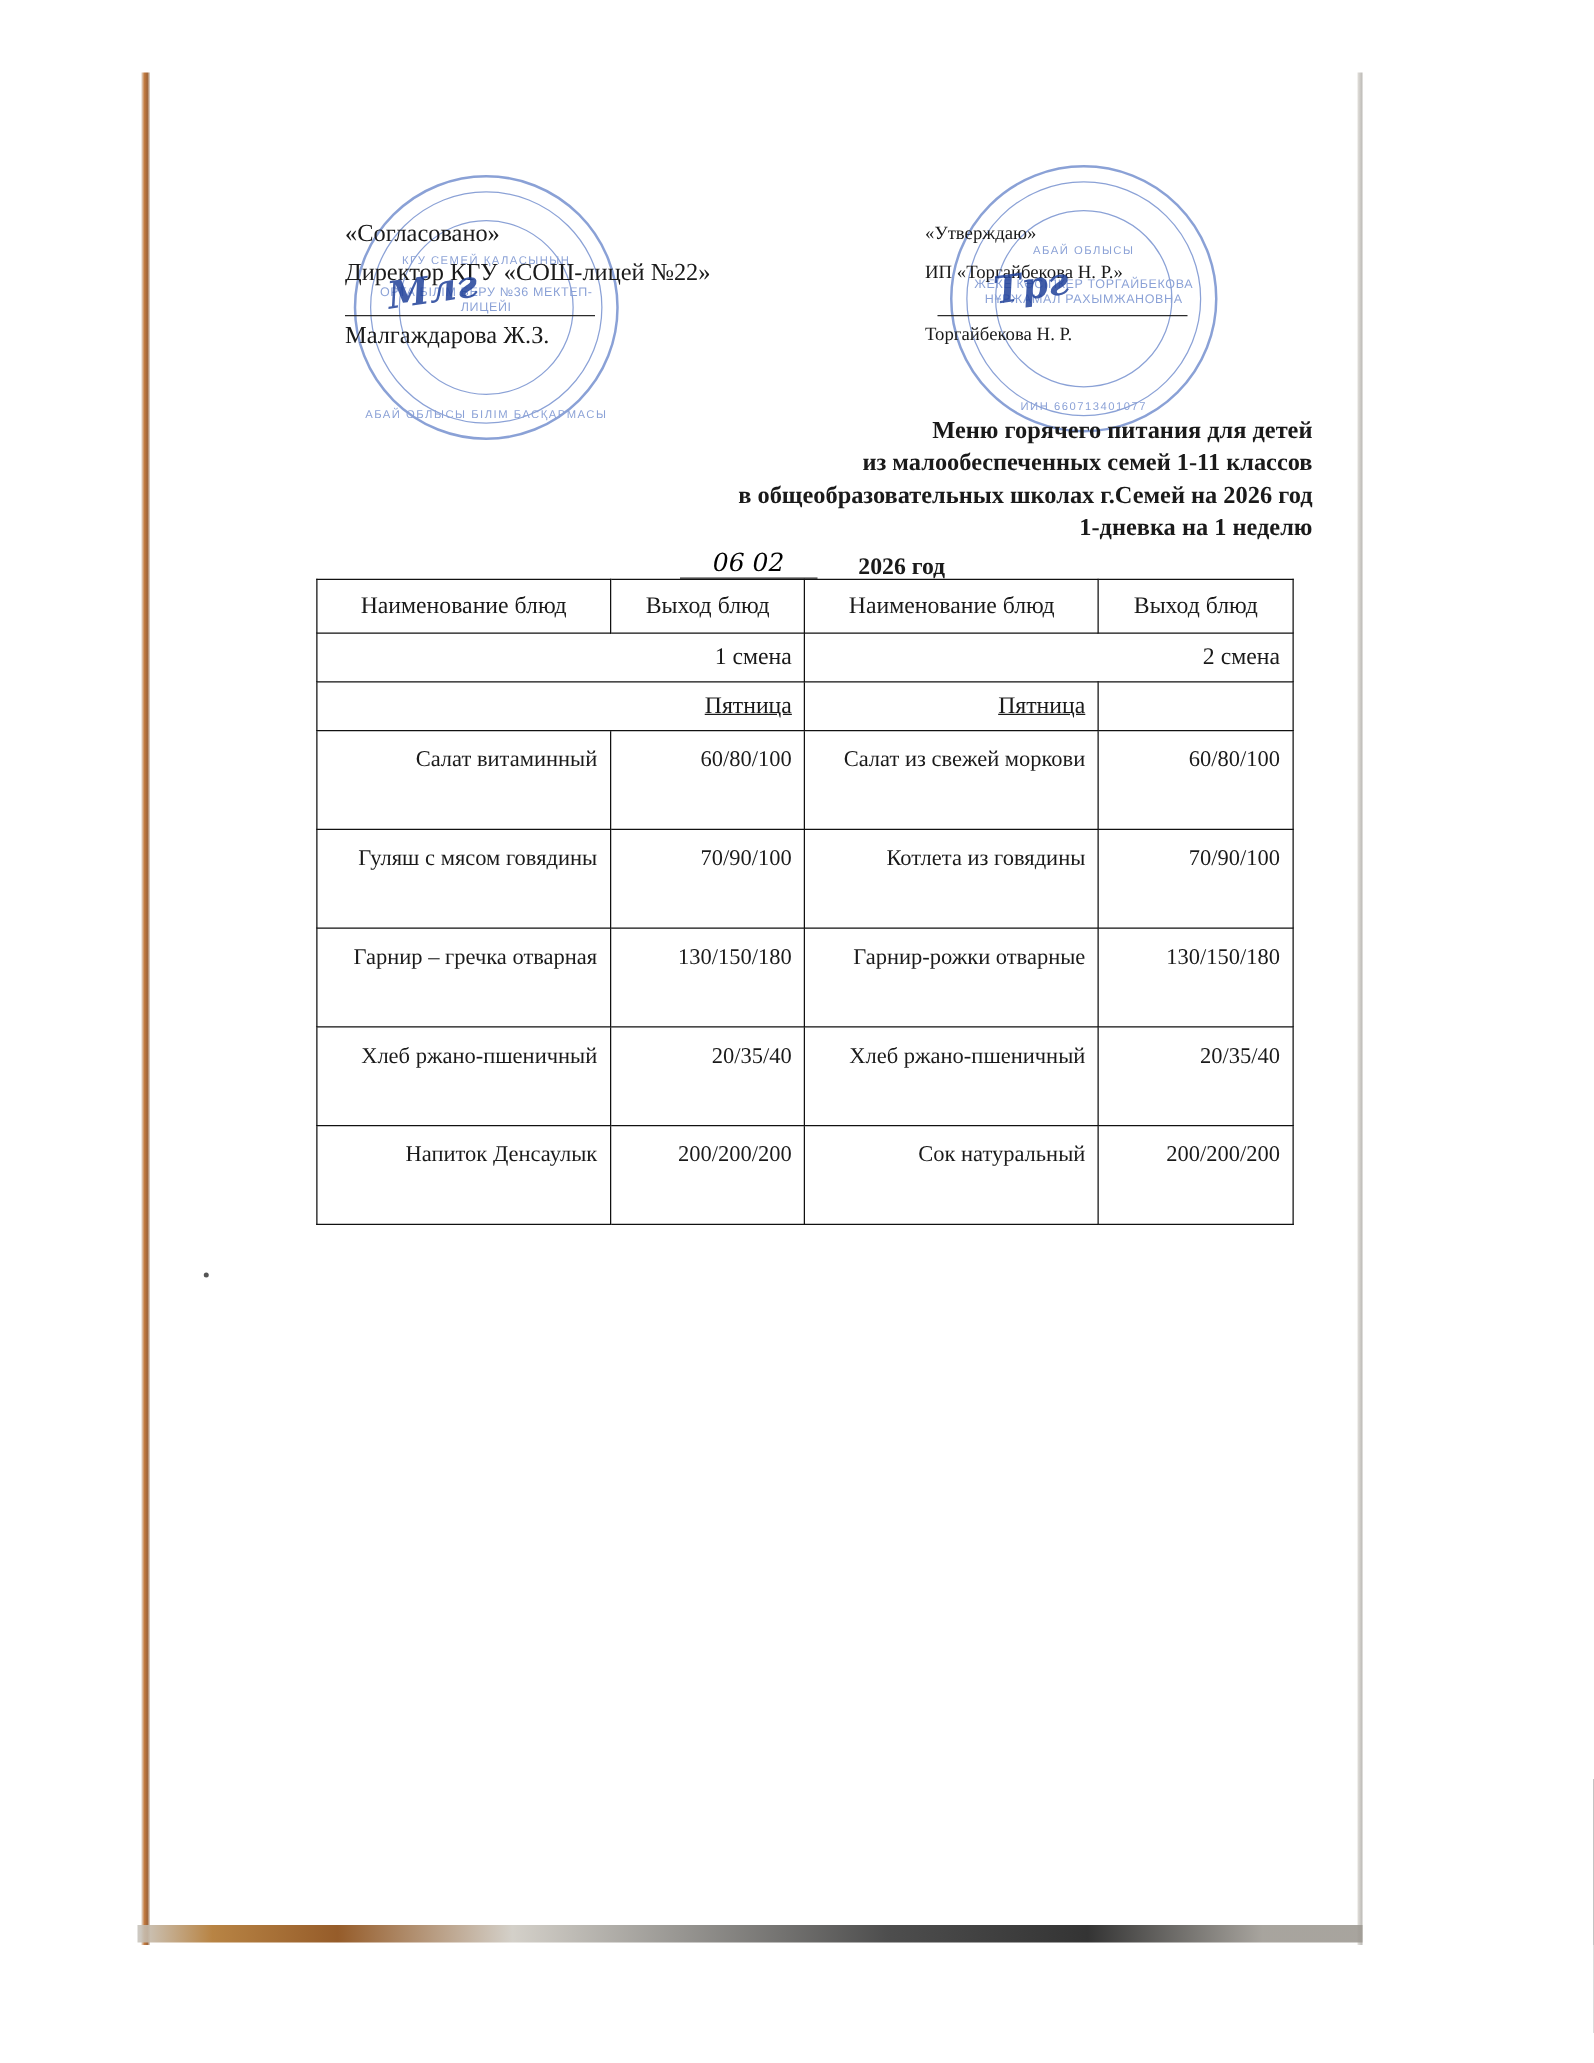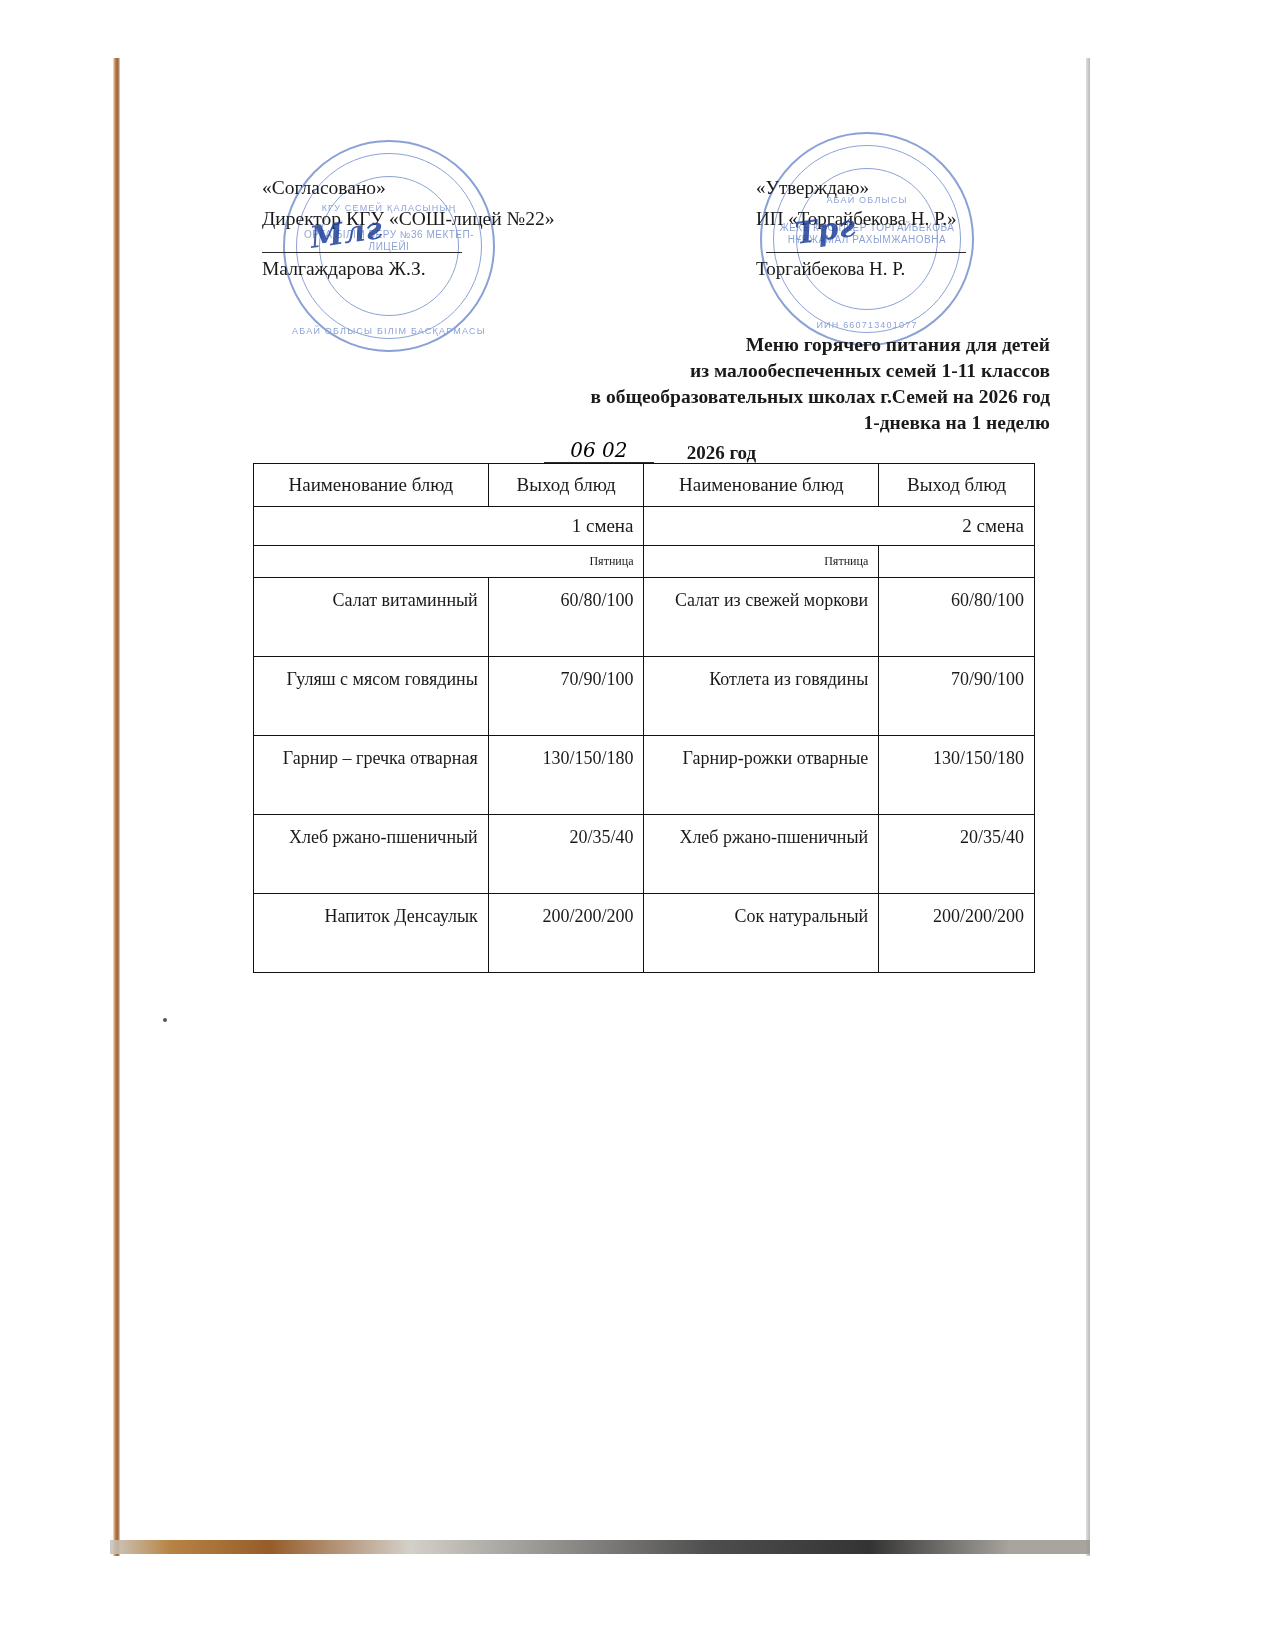--- a/index.html
+++ b/index.html
@@ -47,32 +47,31 @@
   .scan-bottom-white {
     position: absolute;
     left: 0; top: 1556px;
     width: 1275px; height: 94px;
     background: #ffffff;
   }
 
   
   .sig-left {
     position: absolute;
-    left: 262px; top: 172px;
+    left: 276px; top: 172px;
     font-size: 19.5px;
     line-height: 31px;
     white-space: nowrap;
   }
   .sig-right {
     position: absolute;
     left: 740px; top: 172px;
-    font-size: 19px;
+    font-size: 15px;
     line-height: 31px;
     white-space: nowrap;
-    margin-left: 16px;
   }
   .sig-line {
     display: block;
   }
   .sig-rule {
     display: block;
     width: 200px;
     border-bottom: 1px solid #2b2b2b;
     height: 16px;
     margin-top: 2px;
@@ -206,22 +205,23 @@
   td.c-out  { width: 145px; }
   .shift-row td {
     text-align: center;
     font-weight: bold;
     font-size: 19px;
     padding: 5px 6px;
   }
   .day-row td {
     text-align: center;
     font-weight: bold;
-    font-size: 12px;
+    font-size: 19px;
     padding: 5px 6px;
+    text-decoration: underline;
   }
   .dish-row td {
     height: 62px;
     line-height: 28px;
   }
   .dot-mark {
     position: absolute;
     left: 163px; top: 1018px;
     width: 4px; height: 4px;
     background: #555;

